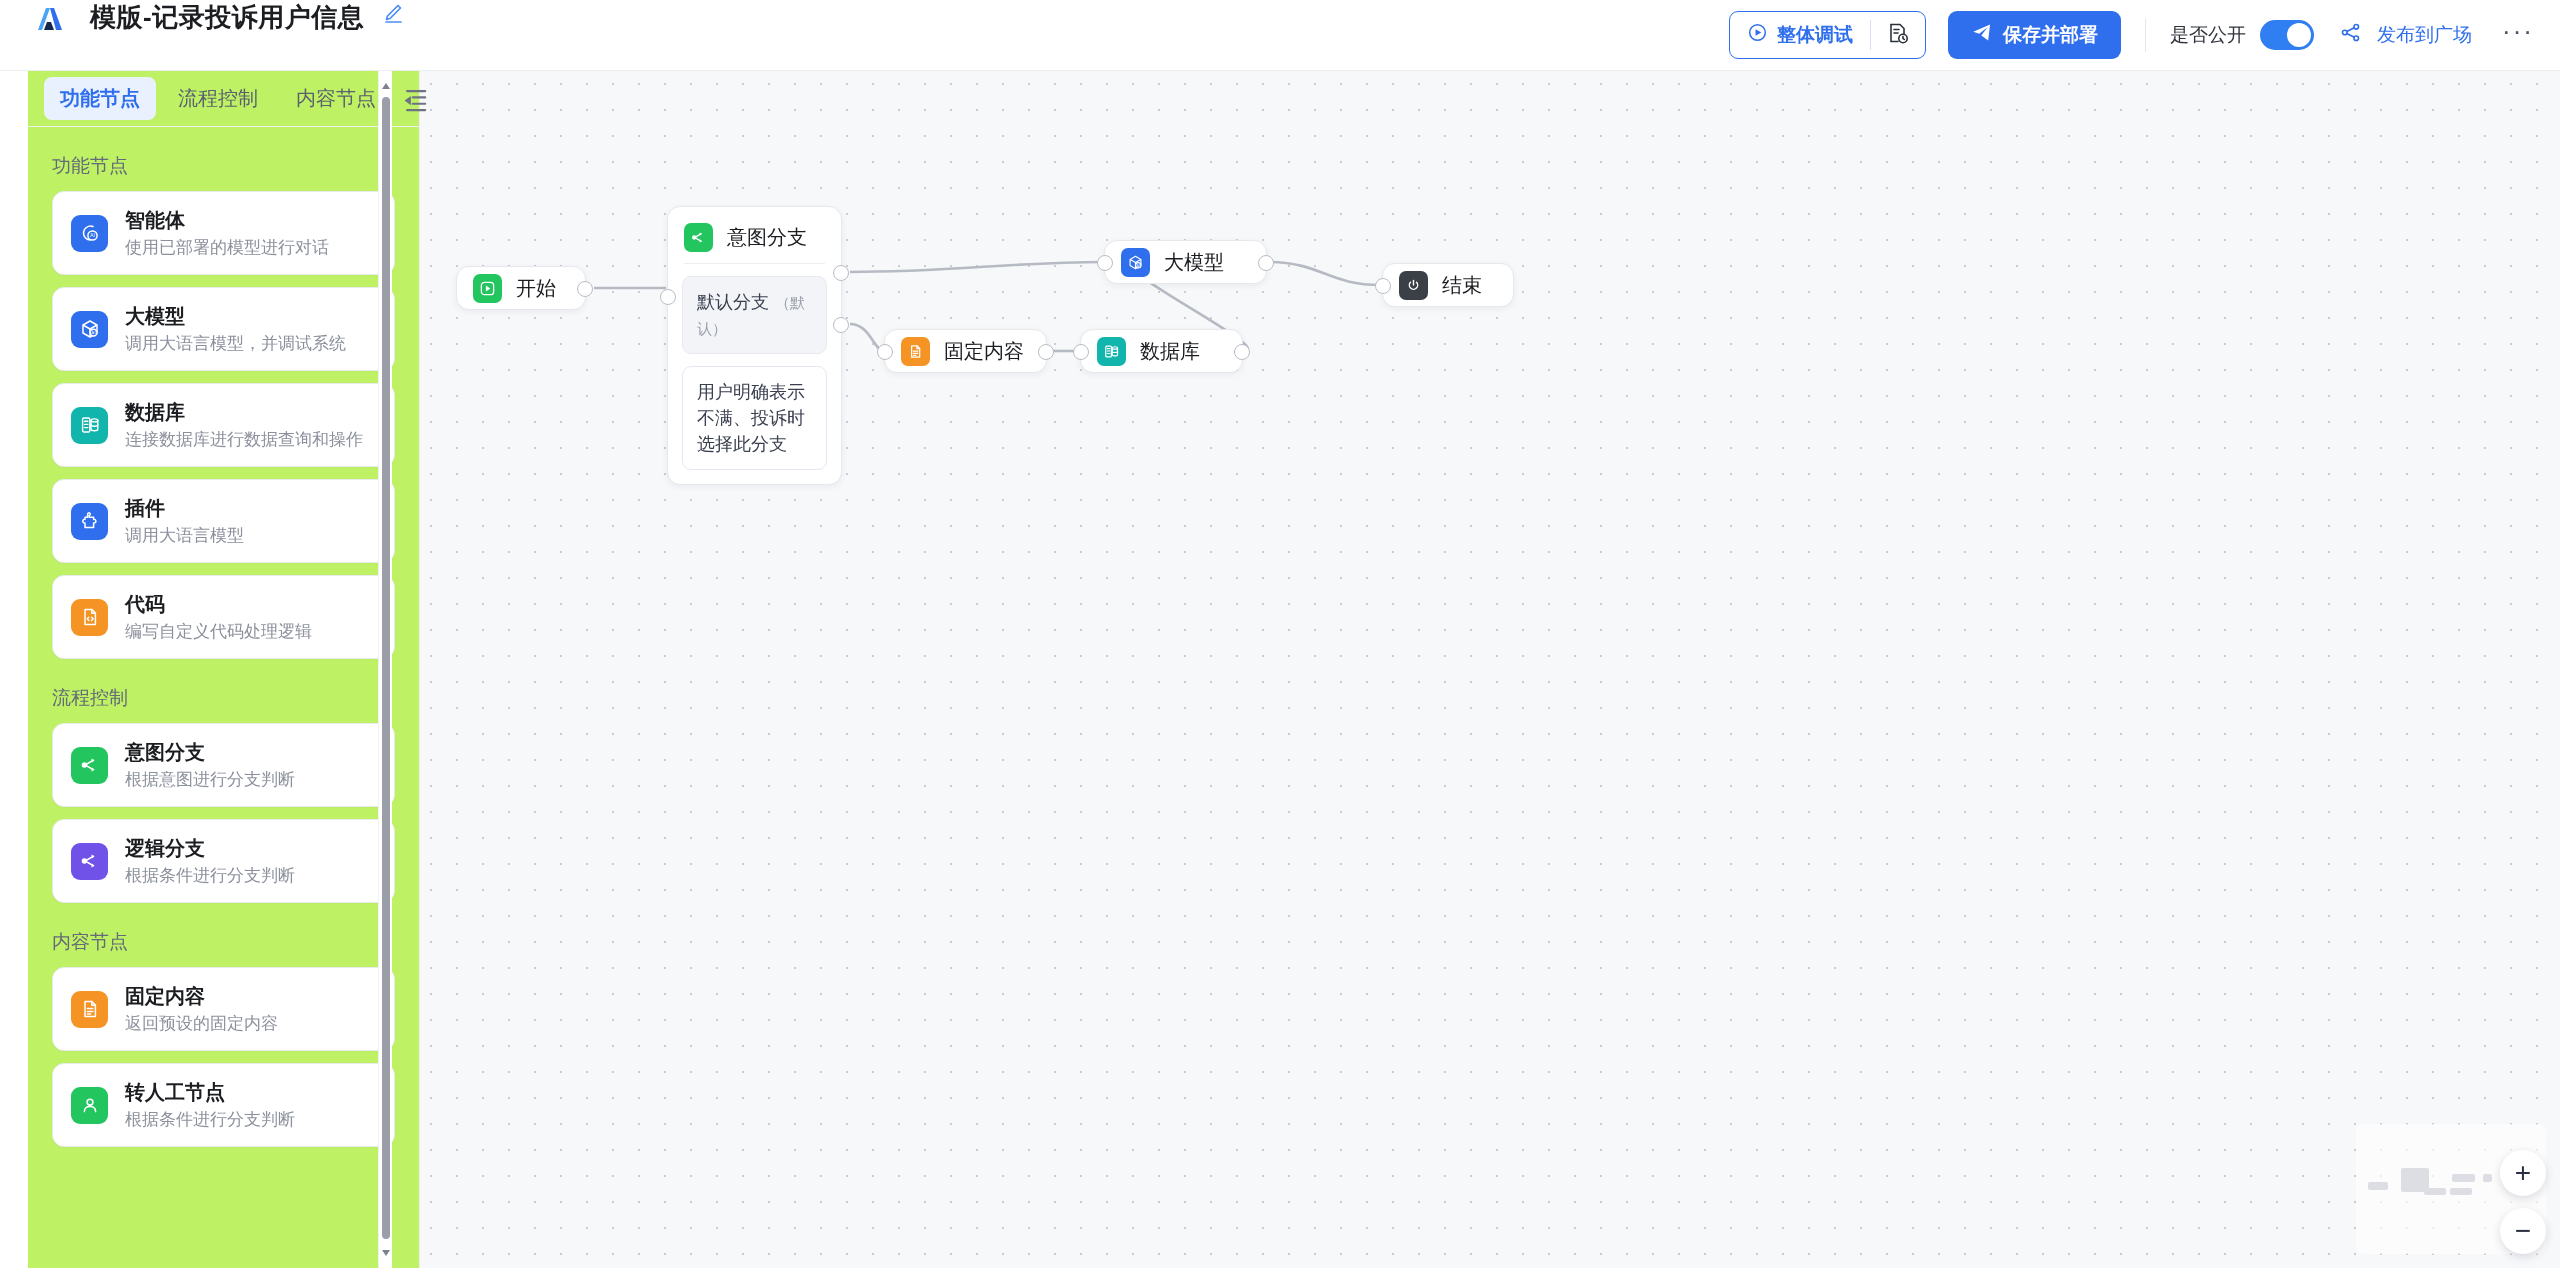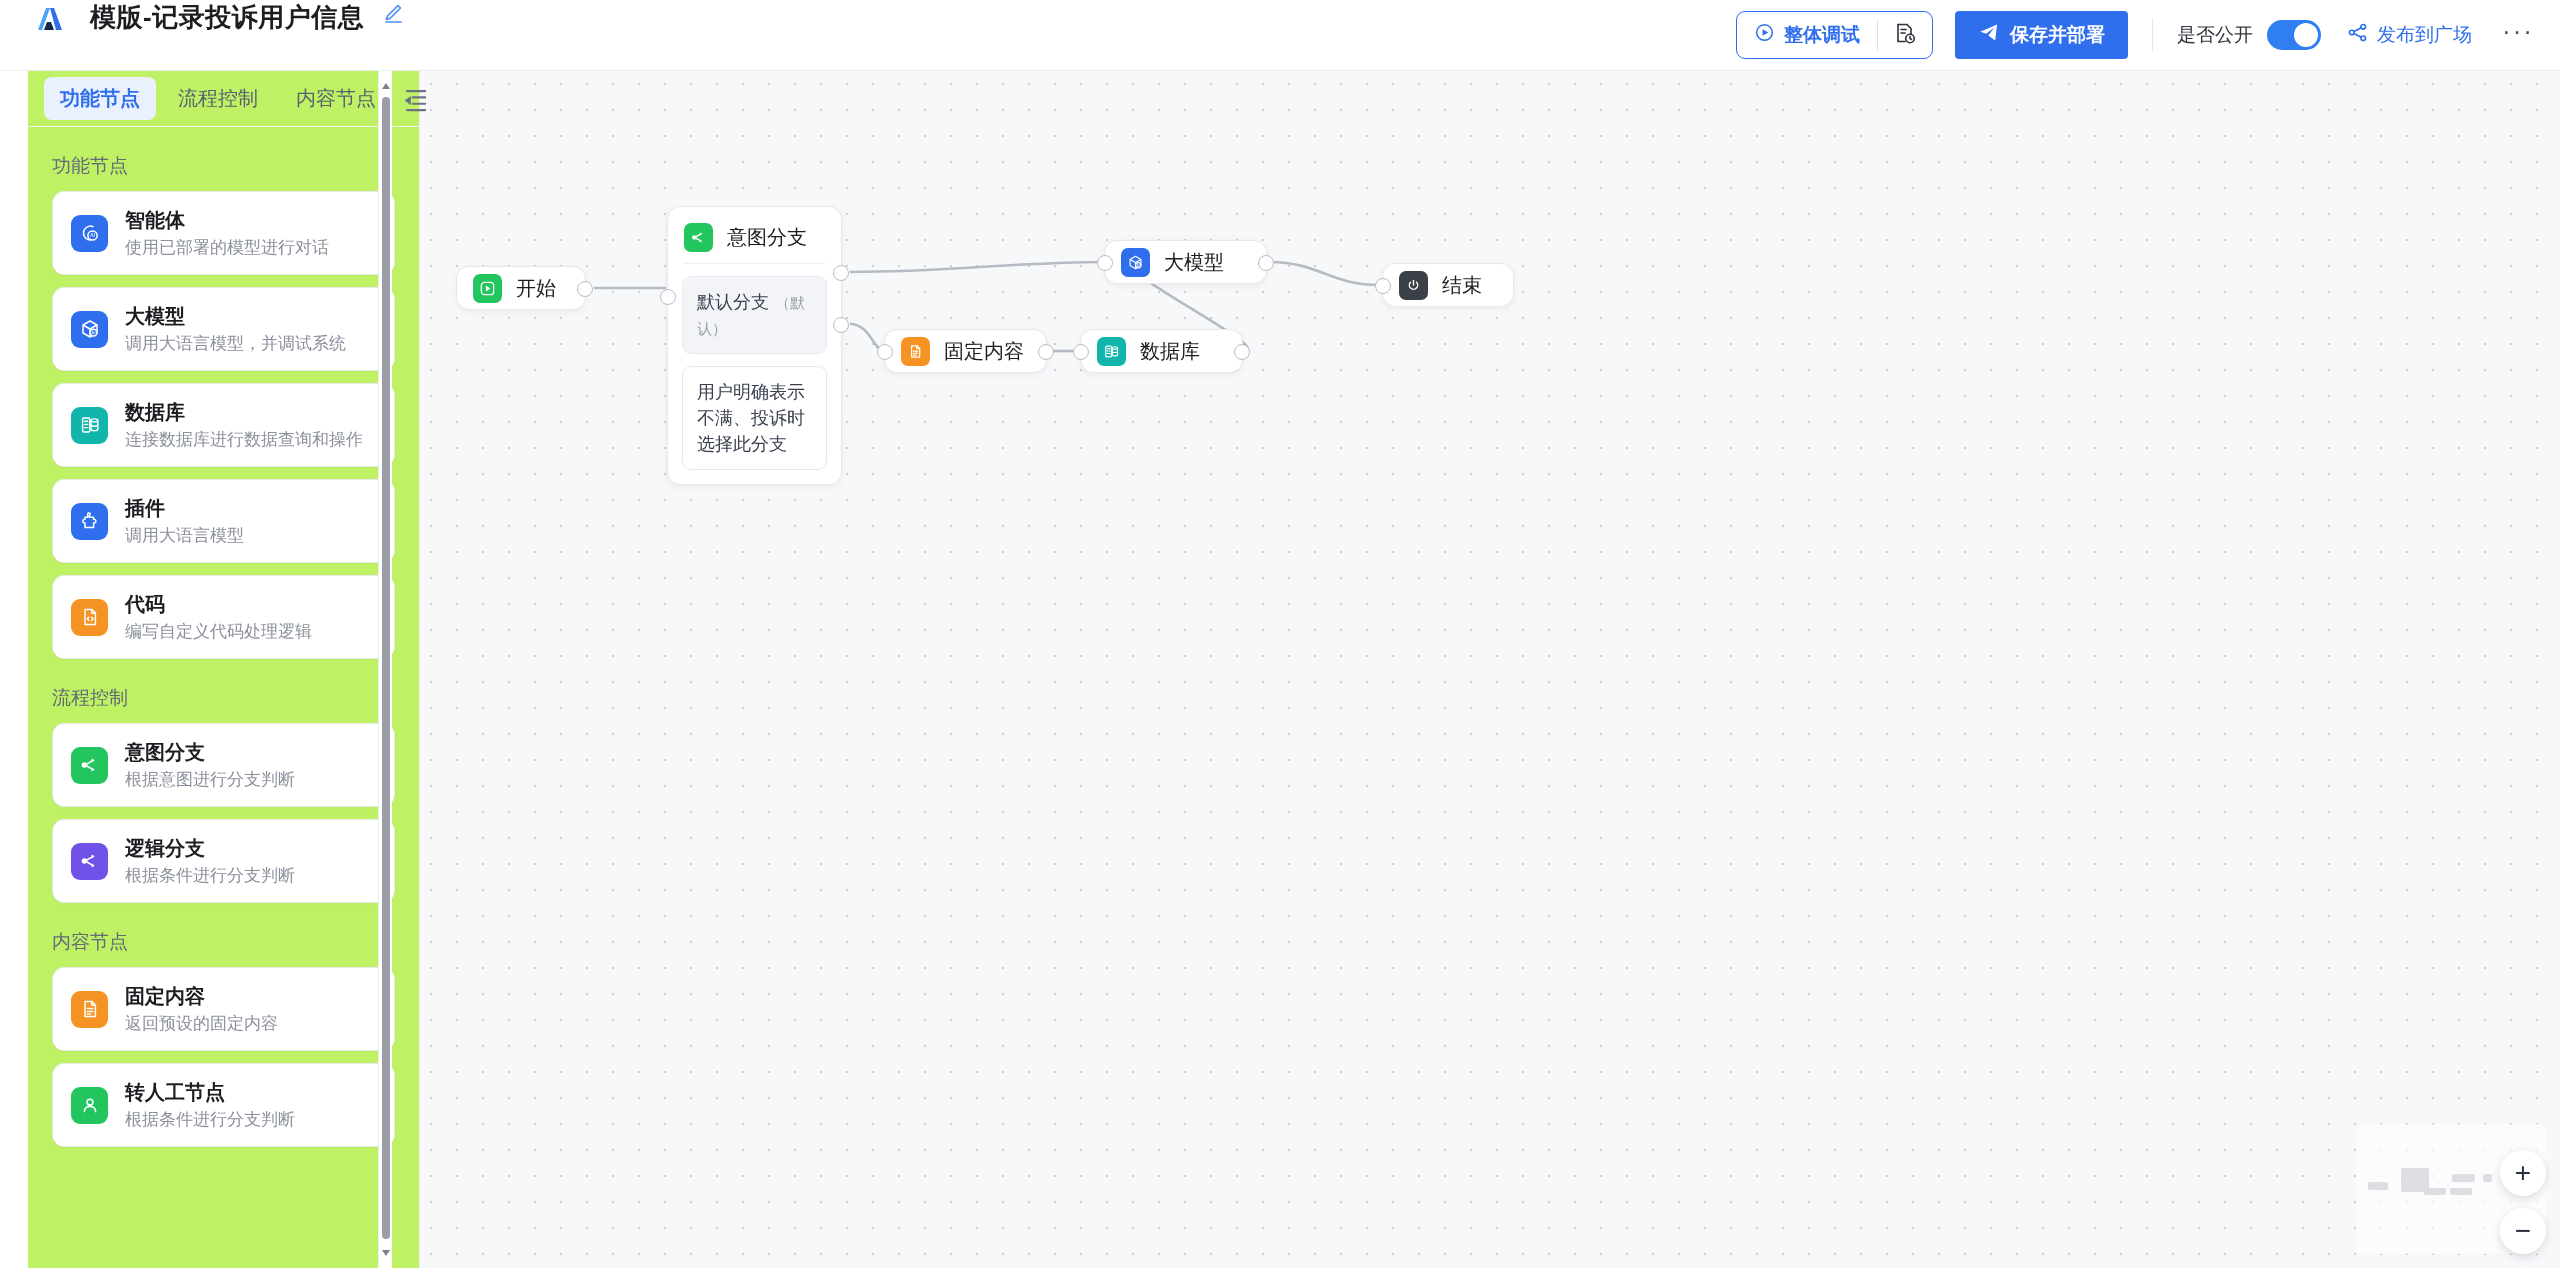--- a/index.html
+++ b/index.html
@@ -34,35 +34,35 @@
     display: flex; align-items: center; gap: 9px; padding: 0 17px; height: 100%;
     color: #2f6fed; font-size: 19px; font-weight: 700; cursor: pointer; white-space: nowrap;
   }
   .debug-sep { width: 1px; height: 30px; background: #d6e0f7; }
   .debug-log-btn {
     display:flex; align-items:center; justify-content:center;
     width: 54px; height: 100%; cursor: pointer;
   }
   .deploy-btn {
     margin-left: 22px; display: flex; align-items: center; gap: 11px;
-    height: 48px; padding: 0 23px; border-radius: 4px; background: #2f6fed;
+    height: 48px; padding: 0 23px; border-radius: 9px; background: #2f6fed;
     color: #fff; font-size: 19px; font-weight: 700; cursor: pointer; white-space: nowrap;
   }
   .vsep { width: 1px; height: 34px; background: #e4e7ec; margin: 0 24px; }
   .public-label { font-size: 19px; color: #30343c; white-space: nowrap; }
   .toggle {
     margin-left: 14px; width: 54px; height: 30px; border-radius: 15px;
     background: #2f7ef2; position: relative; cursor: pointer;
   }
   .toggle .knob {
     position: absolute; right: 3px; top: 3px; width: 24px; height: 24px;
     border-radius: 50%; background: #fff;
   }
   .publish-btn {
-    margin-left: 26px; display: flex; align-items: center; gap: 9px;
+    margin-left: 26px; display: flex; align-items: center; gap: 16px;
     color: #2f6fed; font-size: 19px; cursor: pointer; white-space: nowrap;
   }
   .more-btn {
     margin-left: 30px; font-size: 26px; color: #4b5160; letter-spacing: 2px;
     cursor: pointer; line-height: 14px; padding-bottom: 8px;
   }
 
   
   .sidebar {
     position: absolute; left: 0; top: 71px; width: 392px; height: 1197px;

